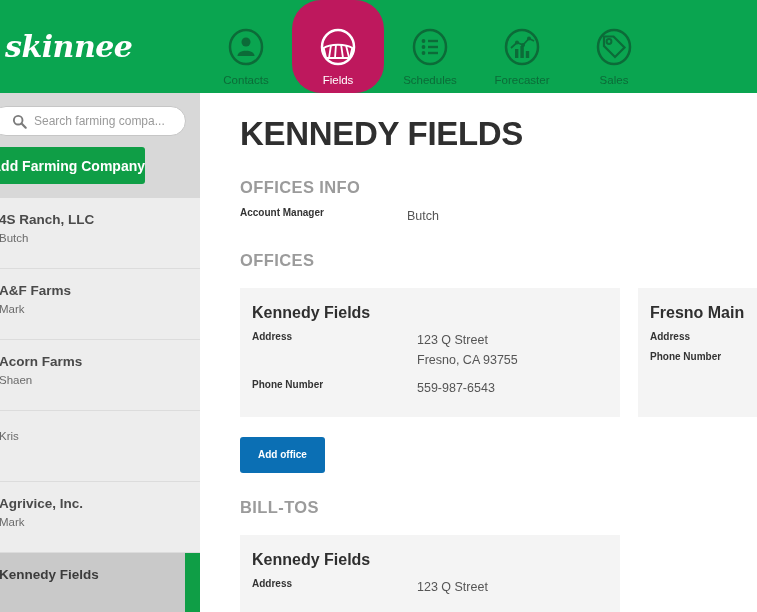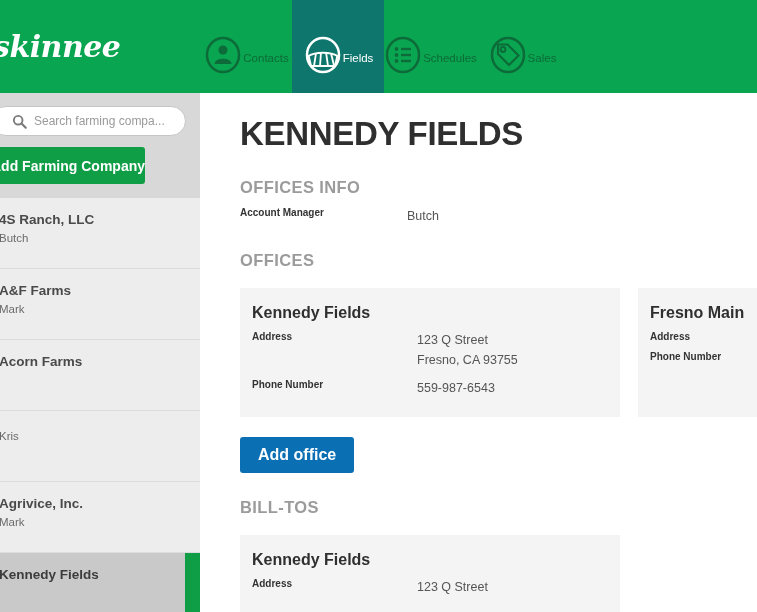--- a/index.html
+++ b/index.html
@@ -13,39 +13,39 @@
   
   .topnav {
     position: absolute; top: 0; left: 0;
     width: 757px; height: 93px;
     background: #0aa550;
     display: flex; align-items: stretch;
   }
   .logo-wrap {
     width: 200px; height: 93px;
     display: flex; align-items: center;
-    padding-left: 0; overflow: hidden;
+    padding-left: 12px; overflow: hidden;
   }
   .logo-text {
     font-family: "DejaVu Serif", serif;
     font-style: italic; font-weight: bold;
     font-size: 30px; color: #ffffff;
     letter-spacing: -0.5px;
     margin-left: -7px;
     white-space: nowrap;
   }
   .navitems { display: flex; align-items: stretch; height: 93px; }
   .navitem {
     width: 92px; height: 93px;
-    display: flex; flex-direction: row;
+    display: flex; flex-direction: column;
     align-items: center; justify-content: center;
     color: #0c6b38; cursor: pointer;
     padding-top: 20px;
   }
-  .navitem.active { background: #0f766e; color: #ffffff; }
+  .navitem.active { background: #be185d; color: #ffffff; border-radius: 29px; }
   .navitem .nav-ico { width: 40px; height: 44px; display: block; }
   .navitem .nav-label {
     font-size: 11.5px; margin-top: 3px;
     white-space: nowrap;
   }
   .navitem.active .nav-label { color: #ffffff; }
 
   
   .sidebar {
     position: absolute; left: 0; top: 93px;
@@ -132,21 +132,21 @@
     font-size: 16px; font-weight: bold; color: #2f2f2f; margin-bottom: 9px;
   }
   .card .kv-row { margin-top: 9px; }
   .card .kv-key { width: 165px; }
 
   .blue-btn {
     margin-top: 20px; background: #0b6fb4; color: #ffffff;
     border: none; border-radius: 3px;
     height: 36px; padding: 0 18px;
     font-family: "Liberation Sans", sans-serif;
-    font-size: 16px; font-weight: bold; cursor: pointer;
+    font-size: 10px; font-weight: bold; cursor: pointer;
   }
 </style>
 </head>
 <body>
 
 <div class="topnav">
   <div class="logo-wrap">
     <span class="logo-text">skinnee</span>
   </div>
   <div class="navitems">
@@ -181,20 +181,35 @@
           <circle cx="13.5" cy="20" r="1.9" fill="currentColor"></circle>
           <circle cx="13.5" cy="26" r="1.9" fill="currentColor"></circle>
           <rect x="18" y="12.8" width="10" height="2.4" fill="currentColor"></rect>
           <rect x="18" y="18.8" width="10" height="2.4" fill="currentColor"></rect>
           <rect x="18" y="24.8" width="10" height="2.4" fill="currentColor"></rect>
         </svg>
       </span>
       <span class="nav-label">Schedules</span>
     </div>
 
+    <div class="navitem">
+      <span class="nav-ico">
+        <svg viewBox="0 0 40 40" width="40" height="40">
+          <ellipse cx="20" cy="20" rx="16" ry="17" fill="none" stroke="currentColor" stroke-width="2.5"></ellipse>
+          <rect x="13" y="22" width="3.4" height="9" fill="currentColor"></rect>
+          <rect x="18.4" y="19" width="3.4" height="12" fill="currentColor"></rect>
+          <rect x="23.8" y="24" width="3.4" height="7" fill="currentColor"></rect>
+          <path d="M9 21 L15 15.5 L21 18 L27 11.5 L32 14" fill="none" stroke="currentColor" stroke-width="1.7"></path>
+          <circle cx="15" cy="15.5" r="2" fill="currentColor"></circle>
+          <circle cx="21" cy="18" r="2" fill="currentColor"></circle>
+          <circle cx="27" cy="11.5" r="2" fill="currentColor"></circle>
+        </svg>
+      </span>
+      <span class="nav-label">Forecaster</span>
+    </div>
 
     <div class="navitem">
       <span class="nav-ico">
         <svg viewBox="0 0 40 40" width="40" height="40">
           <ellipse cx="20" cy="20" rx="16" ry="17" fill="none" stroke="currentColor" stroke-width="2.5"></ellipse>
           <path d="M19.5 9.5 L30.5 20.5 L21 30 L10 19 L10 9.5 Z" fill="none" stroke="currentColor" stroke-width="2.2"></path>
           <circle cx="15" cy="14.5" r="2.4" fill="none" stroke="currentColor" stroke-width="2"></circle>
         </svg>
       </span>
       <span class="nav-label">Sales</span>
@@ -221,20 +236,21 @@
     <div class="company-item">
       <div class="company-name">4S Ranch, LLC</div>
       <div class="company-contact">Butch</div>
     </div>
     <div class="company-item">
       <div class="company-name">A&amp;F Farms</div>
       <div class="company-contact">Mark</div>
     </div>
     <div class="company-item">
       <div class="company-name">Acorn Farms</div>
+      <div class="company-contact">Shaen</div>
     </div>
     <div class="company-item">
       <div class="company-contact">Kris</div>
     </div>
     <div class="company-item">
       <div class="company-name">Agrivice, Inc.</div>
       <div class="company-contact">Mark</div>
     </div>
     <div class="company-item selected">
       <span class="accent"></span>

